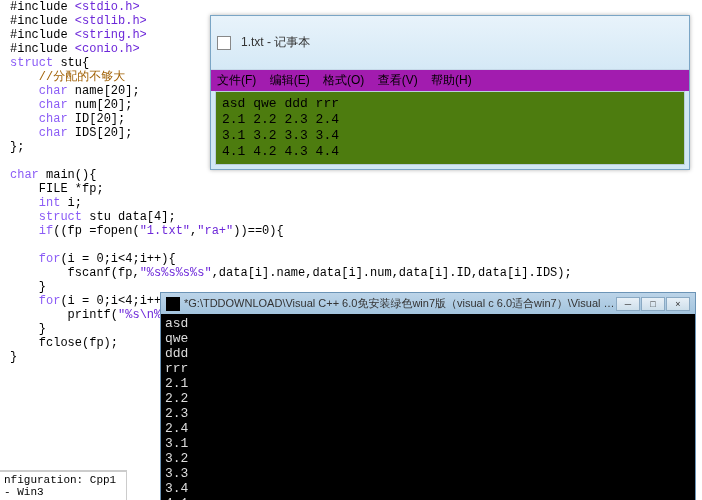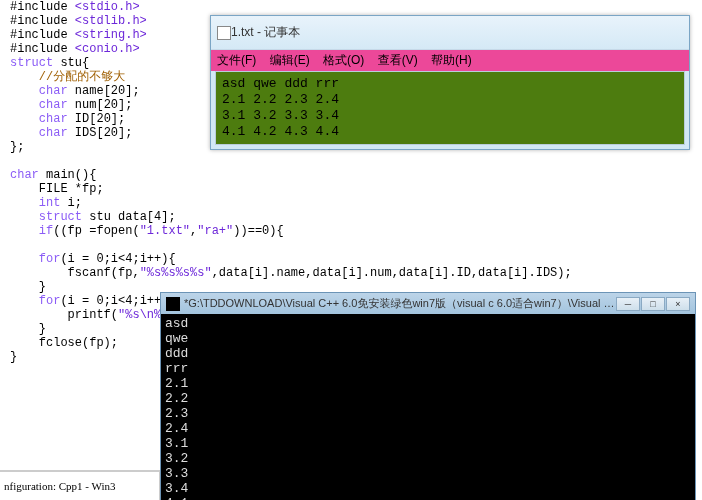--- a/index.html
+++ b/index.html
@@ -31,36 +31,36 @@
   position: absolute;
   left: 210px;
   top: 15px;
   width: 480px;
   background: #d2e8f5;
   border: 1px solid #7aa5c5;
   box-shadow: 0 0 4px rgba(0,0,0,0.3);
 }
 .notepad-titlebar {
   background: linear-gradient(#e8f3fb, #d5e9f6);
-  padding: 8px 6px;
+  padding: 18px 6px;
   font-family: "Microsoft YaHei", sans-serif;
   font-size: 12px;
   color: #333;
   display: flex;
   align-items: center;
-  gap: 0;
+  gap: 10px;
 }
 .notepad-titlebar .icon {
   width: 14px; height: 14px;
   background: #fff;
   border: 1px solid #888;
   display: inline-block;
 }
 .notepad-menu {
-  background: #ec4899;
+  background: #a21caf;
   padding: 2px 6px;
   font-family: "Microsoft YaHei", sans-serif;
   font-size: 12px;
   color: #000;
   border-top: 1px solid #c6d9e8;
 }
 .notepad-menu span { margin-right: 10px; }
 .notepad-body {
   background: #4d7c0f;
   border: 1px solid #b9cddb;
@@ -114,25 +114,25 @@
   padding: 2px 4px;
   white-space: pre;
   height: 188px;
   overflow: hidden;
 }
 
 .bottom-panel {
   position: absolute;
   left: 0;
   bottom: 0;
-  width: 160px;
+  width: 127px;
   height: 30px;
   border-top: 2px solid #ccc;
   border-right: 1px solid #ccc;
-  font-family: Liberation Serif, serif;
+  font-family: Liberation Mono, monospace;
   font-size: 11px;
   color: #000;
   display: flex;
   align-items: center;
 }
 .bottom-panel .cfg { padding: 0 4px; }
 </style>
 </head>
 <body>
 

